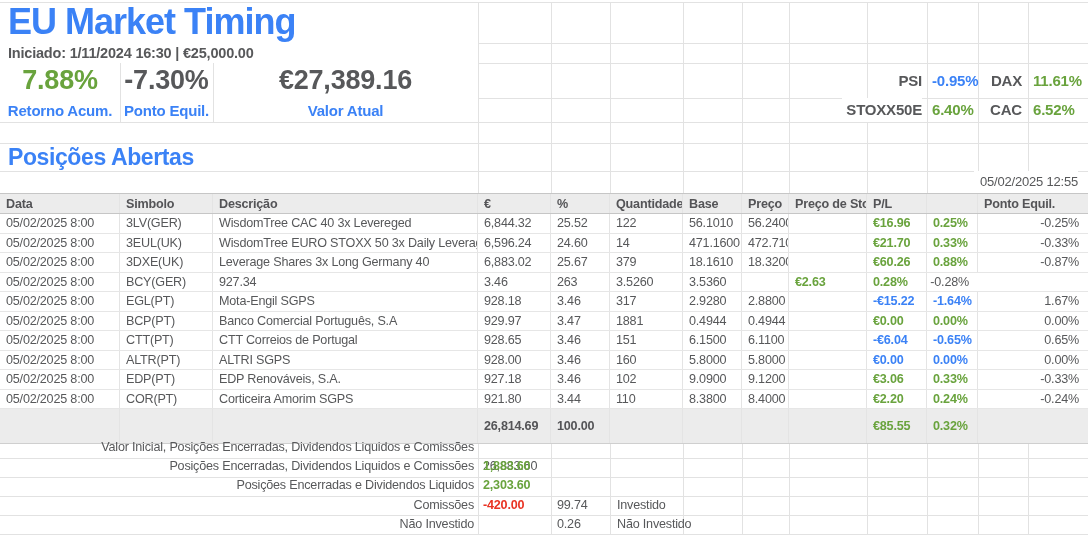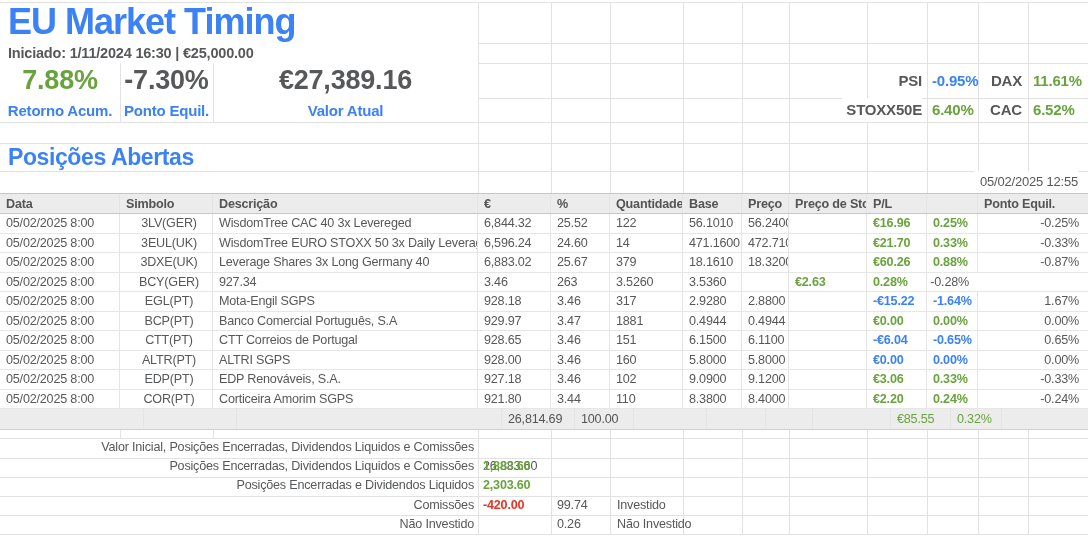--- a/index.html
+++ b/index.html
@@ -28,23 +28,23 @@
   #timestamp{right:10px;top:171px;height:22px;line-height:22px;font-size:13px;}
   
   #postable{position:absolute;top:193px;left:0;width:1088px;border-top:1px solid #c6c6c6;font-size:12.6px;}
   .trow{display:grid;grid-template-columns:120px 93px 265px 73px 59px 73px 59px 47px 78px 60px 51px 110px;
         height:19.5px;border-bottom:1px solid #e6e6e6;align-items:center;box-sizing:border-box;}
   .trow>div{height:100%;display:flex;align-items:center;overflow:hidden;white-space:nowrap;
         border-right:1px solid #e4e4e4;box-sizing:border-box;}
   .trow>div:last-child{border-right:none;}
   .cl{padding-left:6px;}
   .cr{justify-content:flex-end;padding-right:9px;}
-  .sym{padding-left:6px;padding-right:0;justify-content:center;}
+  .sym{padding-left:6px;padding-right:0;justify-content:flex-start;}
   #thead{background:#ececec;height:20px;border-bottom:1px solid #c6c6c6;font-weight:bold;color:#545457;}
-  #ttotal{background:#ececec;height:21px;border-bottom:1px solid #cfcfcf;font-weight:normal;color:#545457;padding-left:24px;}
+  #ttotal{background:#ececec;height:35px;border-bottom:1px solid #cfcfcf;font-weight:bold;color:#545457;}
   
   .srow{position:absolute;left:0;width:1088px;height:19.2px;font-size:12.6px;}
   .srow .slabel{position:absolute;left:0;right:614px;text-align:right;top:0;line-height:19.2px;white-space:nowrap;}
   .srow .sval{position:absolute;left:483px;top:0;line-height:19.2px;}
   .srow .scol2{position:absolute;left:557px;top:0;line-height:19.2px;}
   .srow .scol3{position:absolute;left:617px;top:0;line-height:19.2px;}
 </style>
 </head>
 <body>
 

